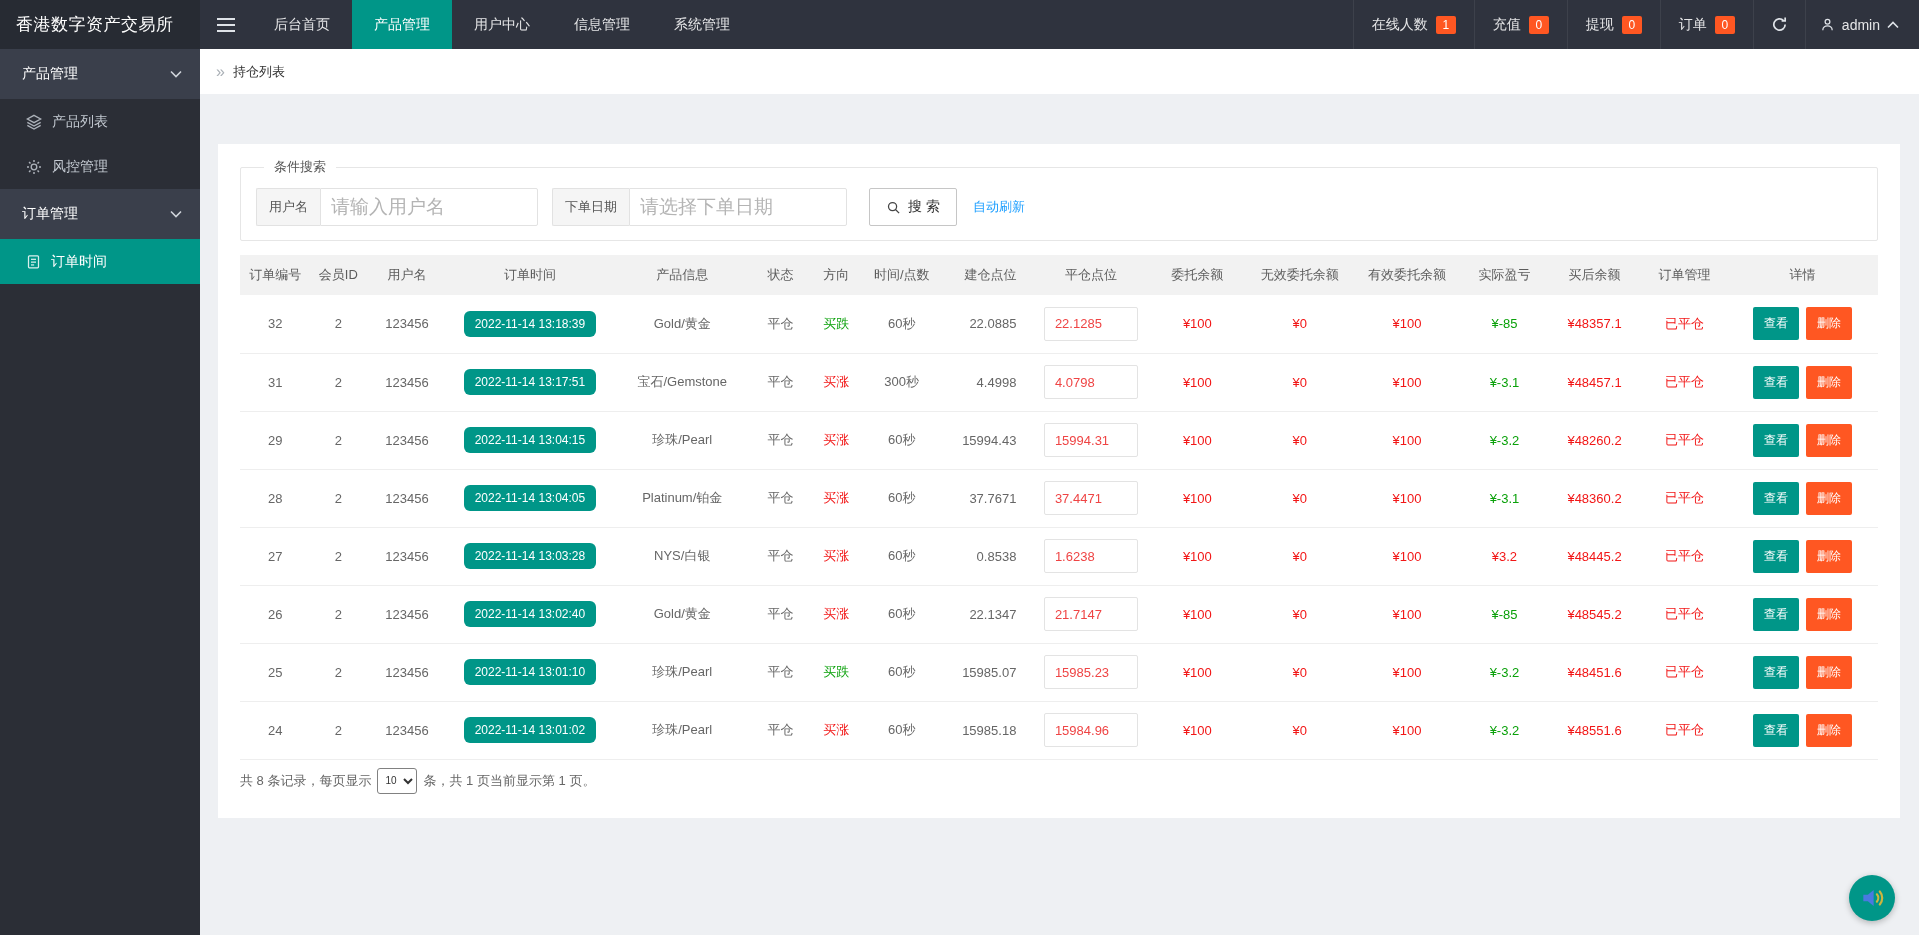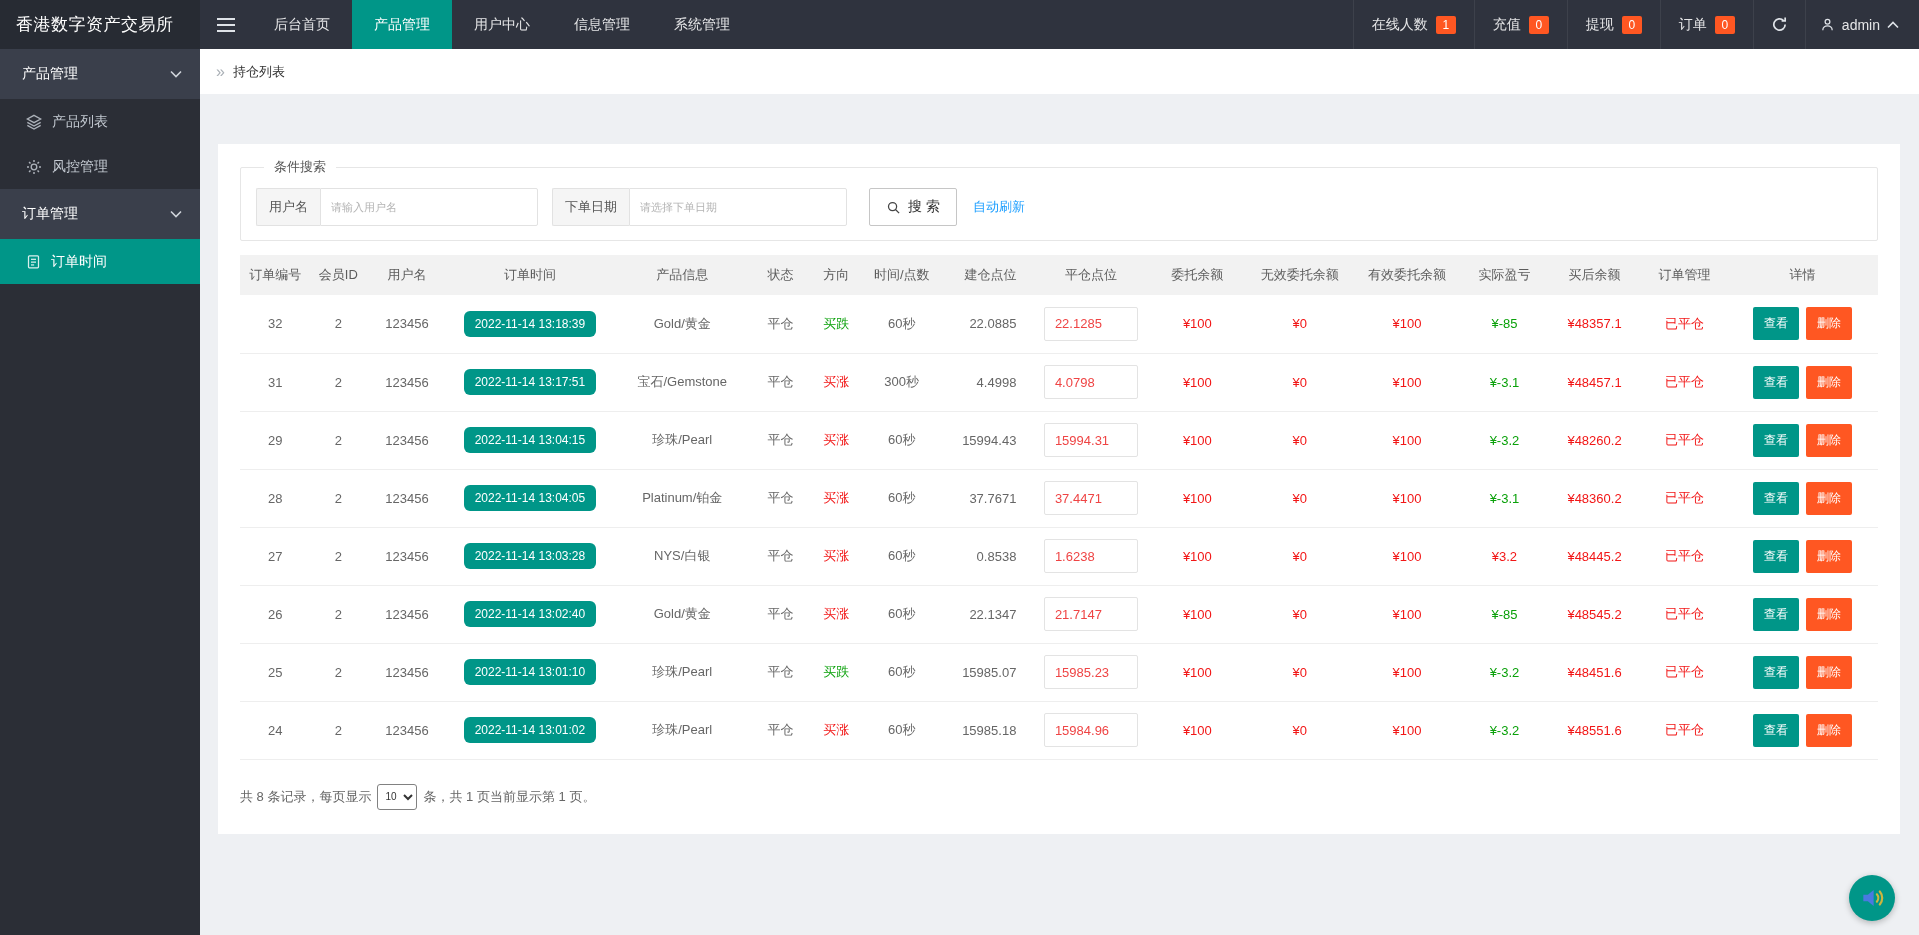--- a/index.html
+++ b/index.html
@@ -32,21 +32,21 @@
   .crumb-arrows { color:#aab0b6; font-size:16px; margin-right:8px; }
   .content { flex:1; padding:50px 19px 0 18px; overflow:hidden; }
   .card { background:#fff; padding:14px 22px 24px 22px; }
 
   
   fieldset { border:1px solid #e6e6e6; border-radius:2px; padding:12px 15px 14px 15px; }
   legend { font-size:13px; color:#555; padding:0 10px; margin-left:8px; }
   .search-row { display:flex; align-items:center; }
   .input-group { display:flex; height:38px; }
   .addon { background:#f5f5f5; border:1px solid #e2e2e2; border-right:none; display:flex; align-items:center; padding:0 12px; font-size:13px; color:#555; border-radius:2px 0 0 2px; }
-  .txt-input { width:218px; height:38px; border:1px solid #e2e2e2; padding:0 10px; font-size:11px; color:#333; border-radius:0 2px 2px 0; outline:none; }
+  .txt-input { width:218px; height:38px; border:1px solid #e2e2e2; padding:0 10px; font-size:19px; color:#333; border-radius:0 2px 2px 0; outline:none; }
   .txt-input::placeholder { color:#b4b4b4; }
   .gap1 { width:14px; } .gap2 { width:22px; }
   .search-btn { height:38px; background:#fff; border:1px solid #c6c6c6; border-radius:2px; padding:0 16px; font-size:14px; color:#333; display:flex; align-items:center; gap:7px; cursor:pointer; }
   .auto-refresh { color:#1E9FFF; font-size:13px; margin-left:16px; text-decoration:none; cursor:pointer; }
 
   
   table { width:100%; border-collapse:collapse; table-layout:fixed; margin-top:14px; }
   thead th { background:#f2f2f2; height:40px; font-weight:normal; font-size:13px; color:#5c5c5c; text-align:center; }
   tbody td { height:58px; border-bottom:1px solid #eeeeee; font-size:13px; color:#666; text-align:center; }
   th:nth-child(1){width:4.3%} th:nth-child(2){width:3.4%} th:nth-child(3){width:5%}
@@ -57,21 +57,21 @@
   th:nth-child(16){width:5.2%}
   th:nth-child(9), td:nth-child(9) { text-align:right; padding-right:18px; }
   .time-badge { background:#009688; color:#fff; font-size:12px; padding:6px 11px; border-radius:6px; display:inline-block; white-space:nowrap; }
   .point-input { width:94px; height:34px; border:1px solid #e3e3e3; border-radius:2px; padding:0 10px; font-size:13px; color:#ef4444; outline:none; }
   .red { color:#f21616; } .green { color:#0aa10a; }
   .btn { border:none; color:#fff; font-size:12px; padding:8px 11px; border-radius:2px; cursor:pointer; }
   .btn.view { background:#009688; margin-right:7px; }
   .btn.del { background:#FF5722; }
 
   
-  .table-footer { margin-top:24px; font-size:13px; color:#666; display:flex; align-items:center; }
+  .table-footer { margin-top:8px; font-size:13px; color:#666; display:flex; align-items:center; }
   .page-select { margin:0 6px; height:26px; border:1px solid #818181; border-radius:3px; font-size:10px; padding:0 3px; background:#fff; color:#333; }
 
   
   .fab { position:fixed; right:24px; bottom:14px; width:46px; height:46px; border-radius:50%; background:#009688; display:flex; align-items:center; justify-content:center; cursor:pointer; box-shadow:0 2px 6px rgba(0,0,0,.25); }
 </style>
 </head>
 <body>
 
 <div class="topbar">
   <div class="logo">香港数字资产交易所</div>

